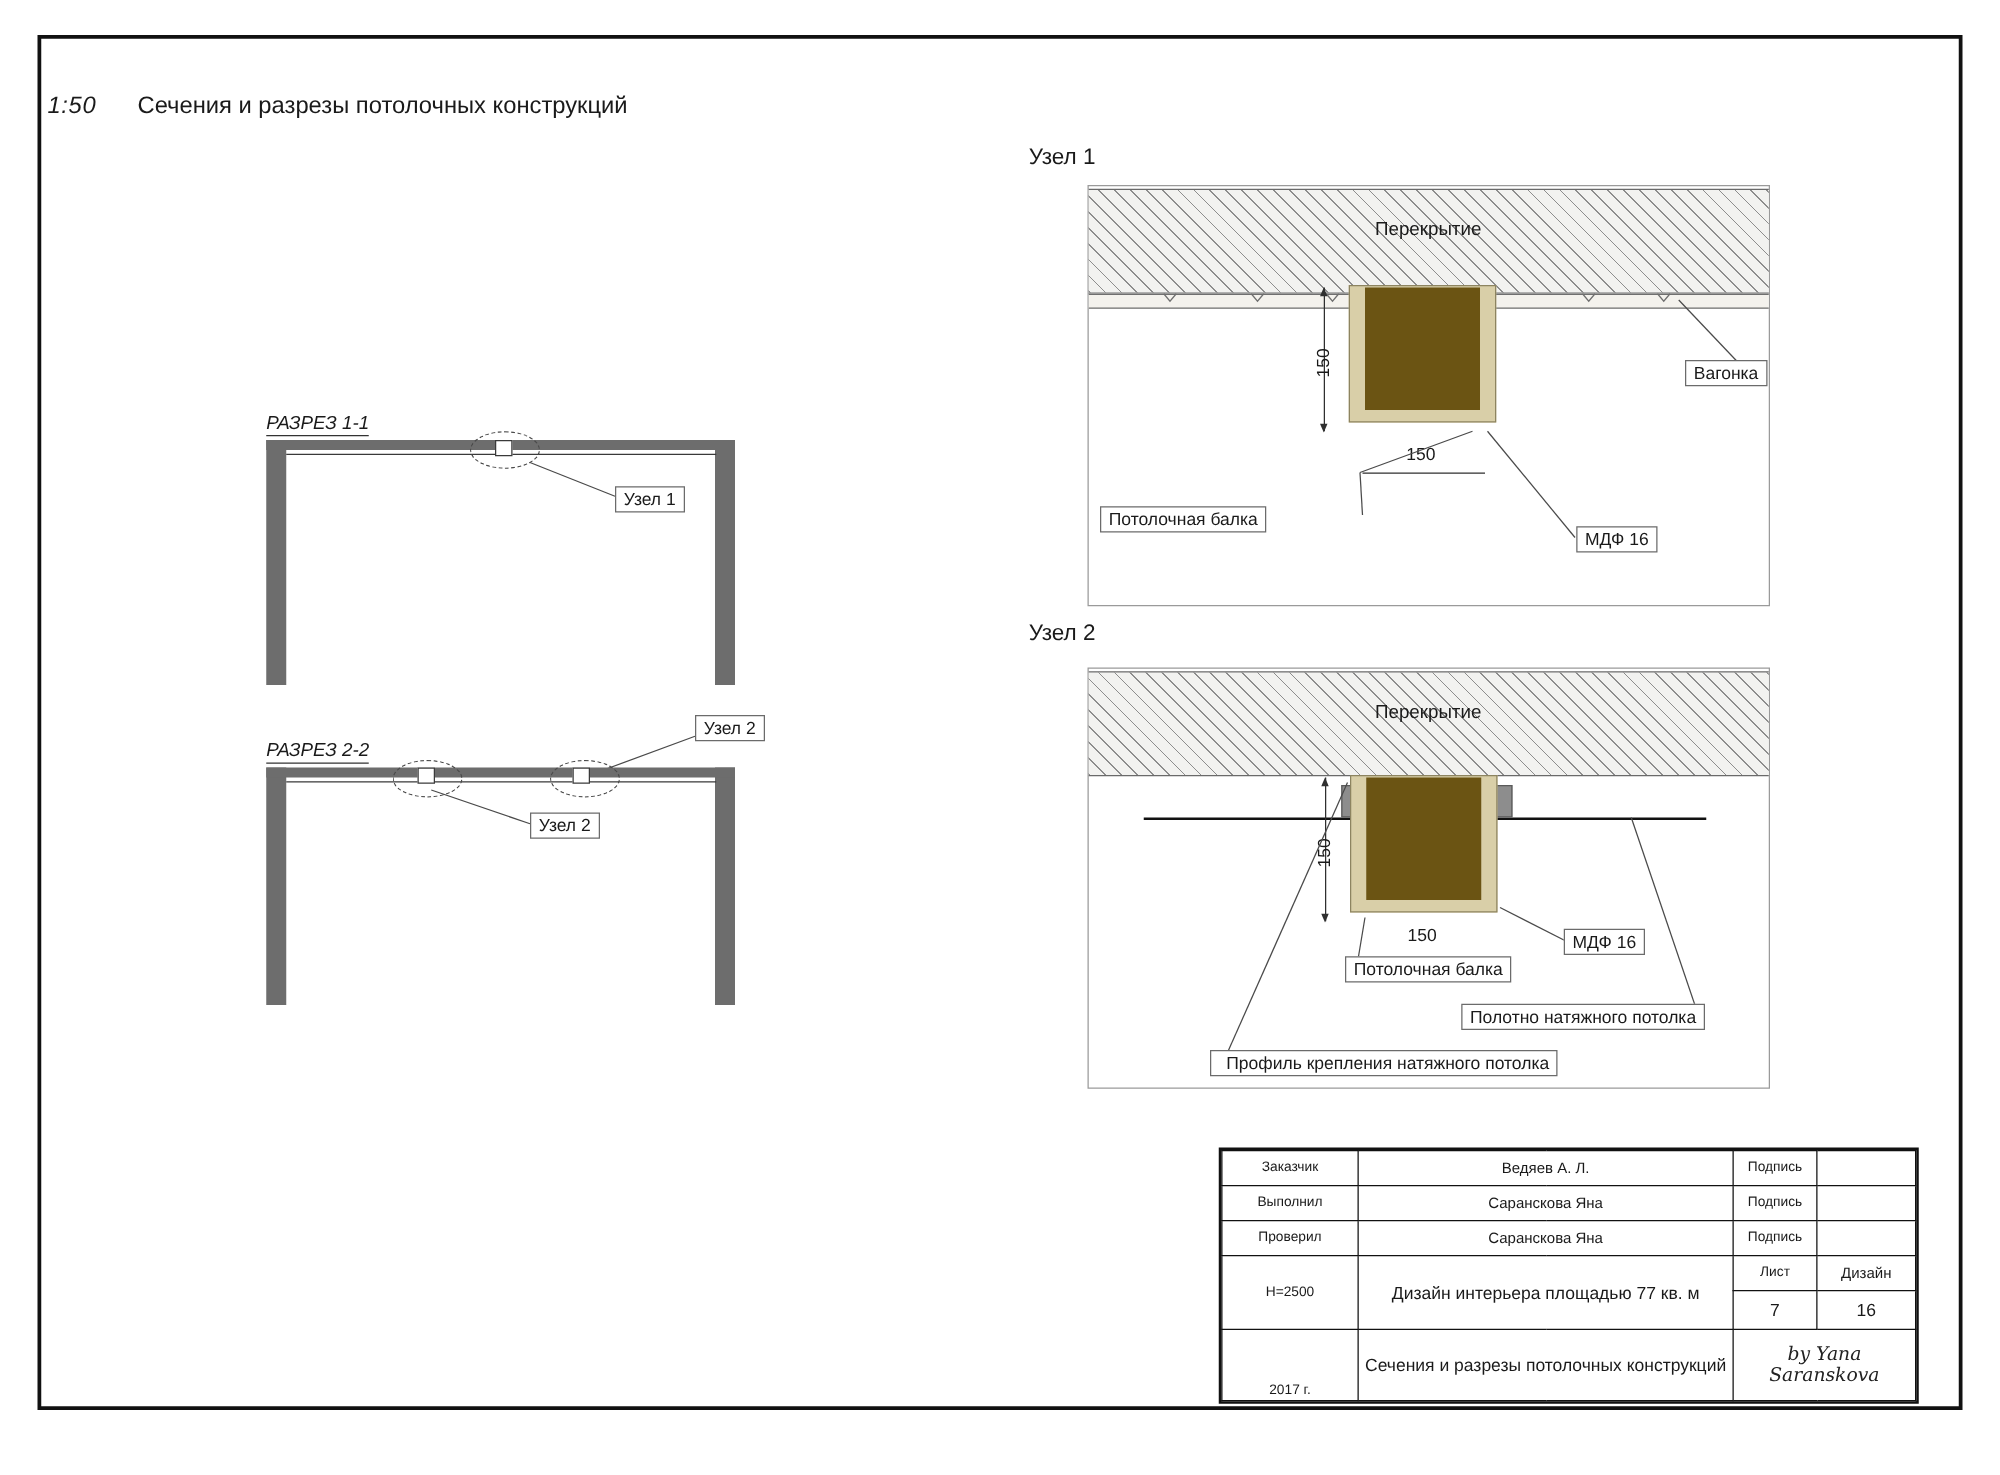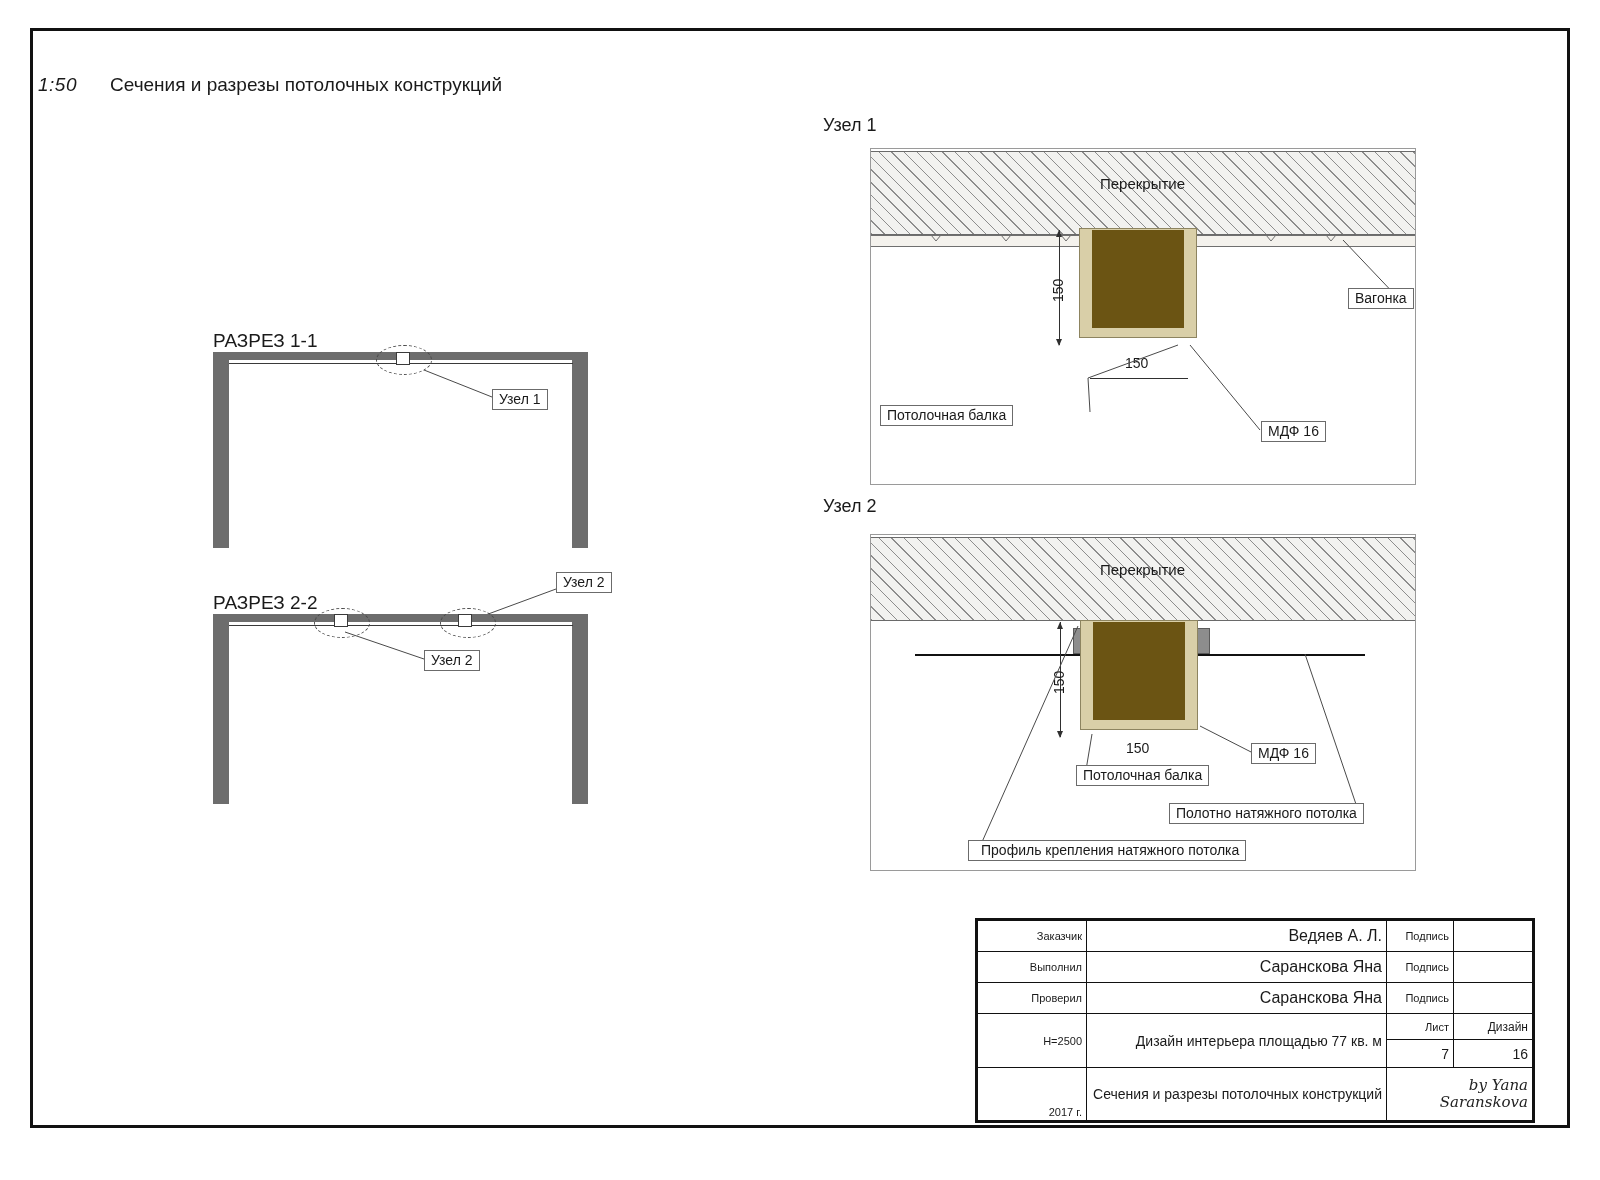--- a/index.html
+++ b/index.html
@@ -51,24 +51,25 @@
   }
   .plain {
     position: absolute;
     font-size: 15px;
     white-space: nowrap;
   }
 
   
   .sect-title {
     position: absolute;
-    font-size: 19px;
+    font-size: 15px;
     border-bottom: 1px solid #333;
     padding-bottom: 1px;
     white-space: nowrap;
+    font-style: italic;
   }
   .wall {
     position: absolute;
     background: #6d6d6d;
   }
   .thinline { position: absolute; background: #3a3a3a; }
 
   .nodebox {
     position: absolute;
     border: 1px solid #3a3a3a;
@@ -156,26 +157,26 @@
     font-size: 12px;
   }
   #stamp table {
     border-collapse: collapse;
     width: 100%;
     height: 100%;
     table-layout: fixed;
   }
   #stamp td {
     border: 1px solid #111;
-    text-align: right;
+    text-align: center;
     vertical-align: middle;
     padding: 2px 4px;
   }
   .td-small { font-size: 11px; }
-  .td-name  { font-size: 16px; text-align: left; padding-left: 12px; margin-top: 38px; }
+  .td-name  { font-size: 12px; text-align: left; padding-left: 12px; margin-top: 38px; }
   .td-mid   { font-size: 14px; }
   .sign-cell { width: 58px; font-size: 11px; }
   .blank-cell { width: 70px; }
   .signature {
     font-family: "DejaVu Serif", serif;
     font-style: italic;
     font-size: 15px;
     line-height: 17px;
     color: #222;
   }

